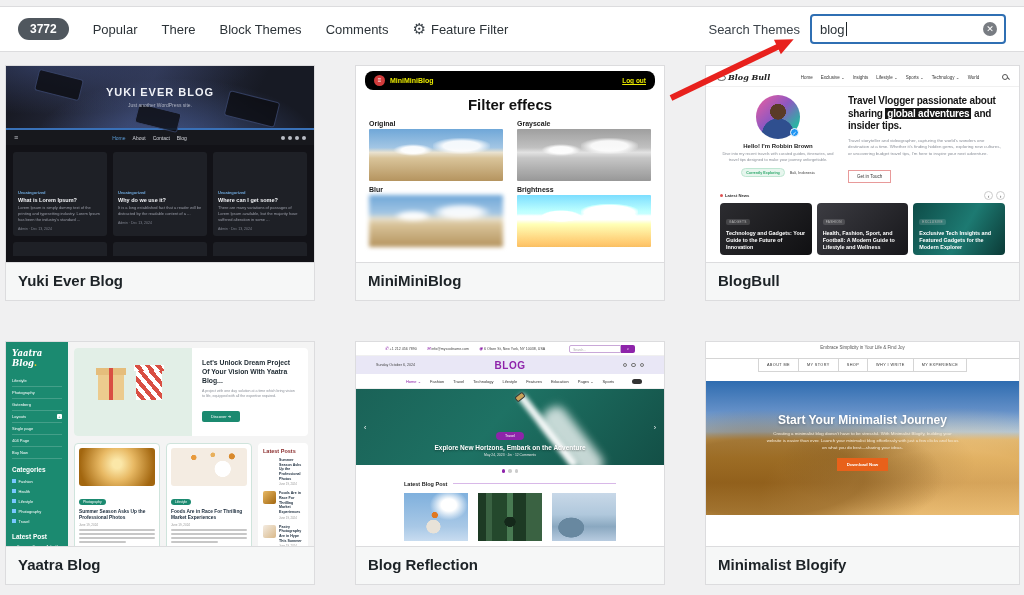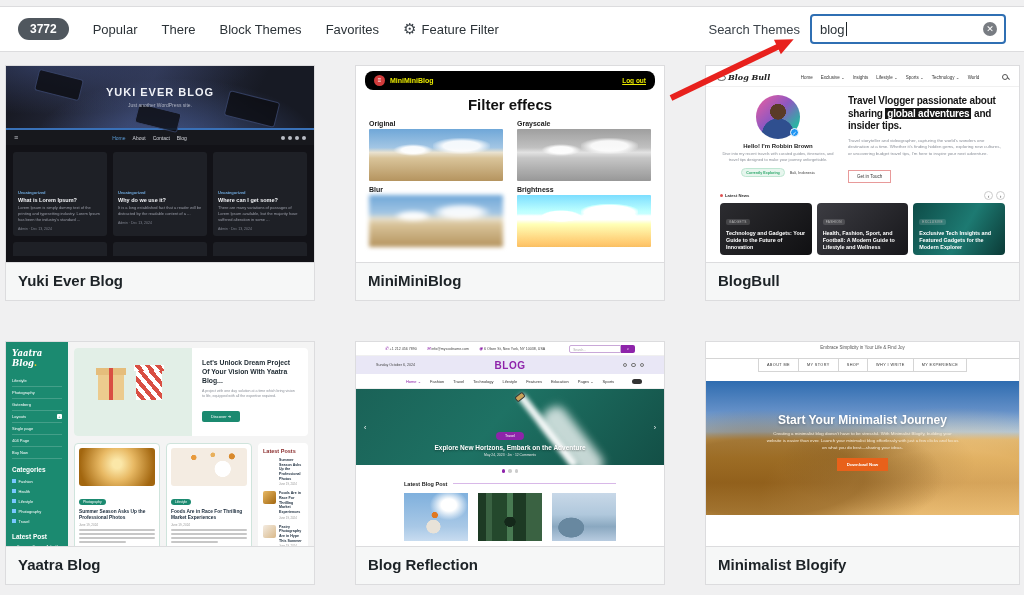--- a/index.html
+++ b/index.html
@@ -270,21 +270,21 @@
 </head>
 <body>
 
 <div class="topbar">
   <div class="topbar-left">
     <span class="count-badge">3772</span>
     <ul class="filter-links">
         <li>Popular</li>
         <li>There</li>
         <li>Block Themes</li>
-        <li>Favorites</li>
+        <li>Comments</li>
       </ul>
     <span class="feature-filter">
       <span class="gear">⚙</span>
       <span>Feature Filter</span>
     </span>
   </div>
   <div class="topbar-right">
     <span class="search-label">Search Themes</span>
     <div class="search-box">
       <span class="search-text">blog</span>

